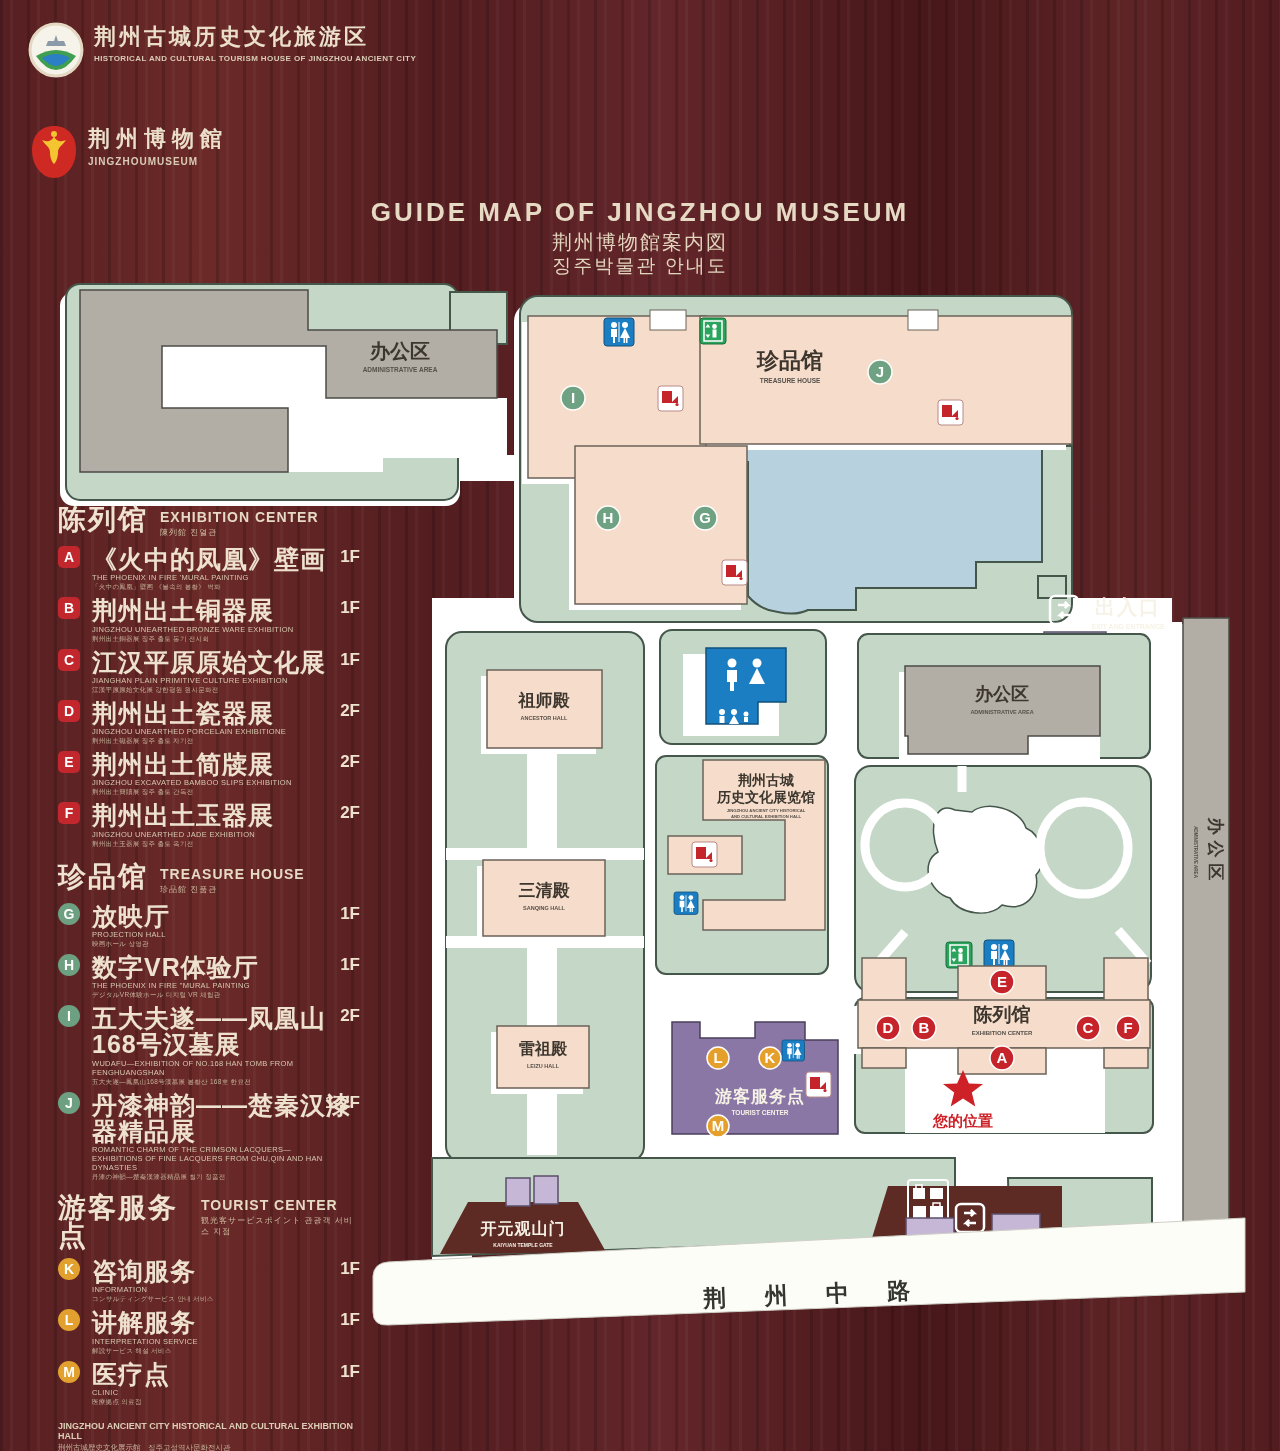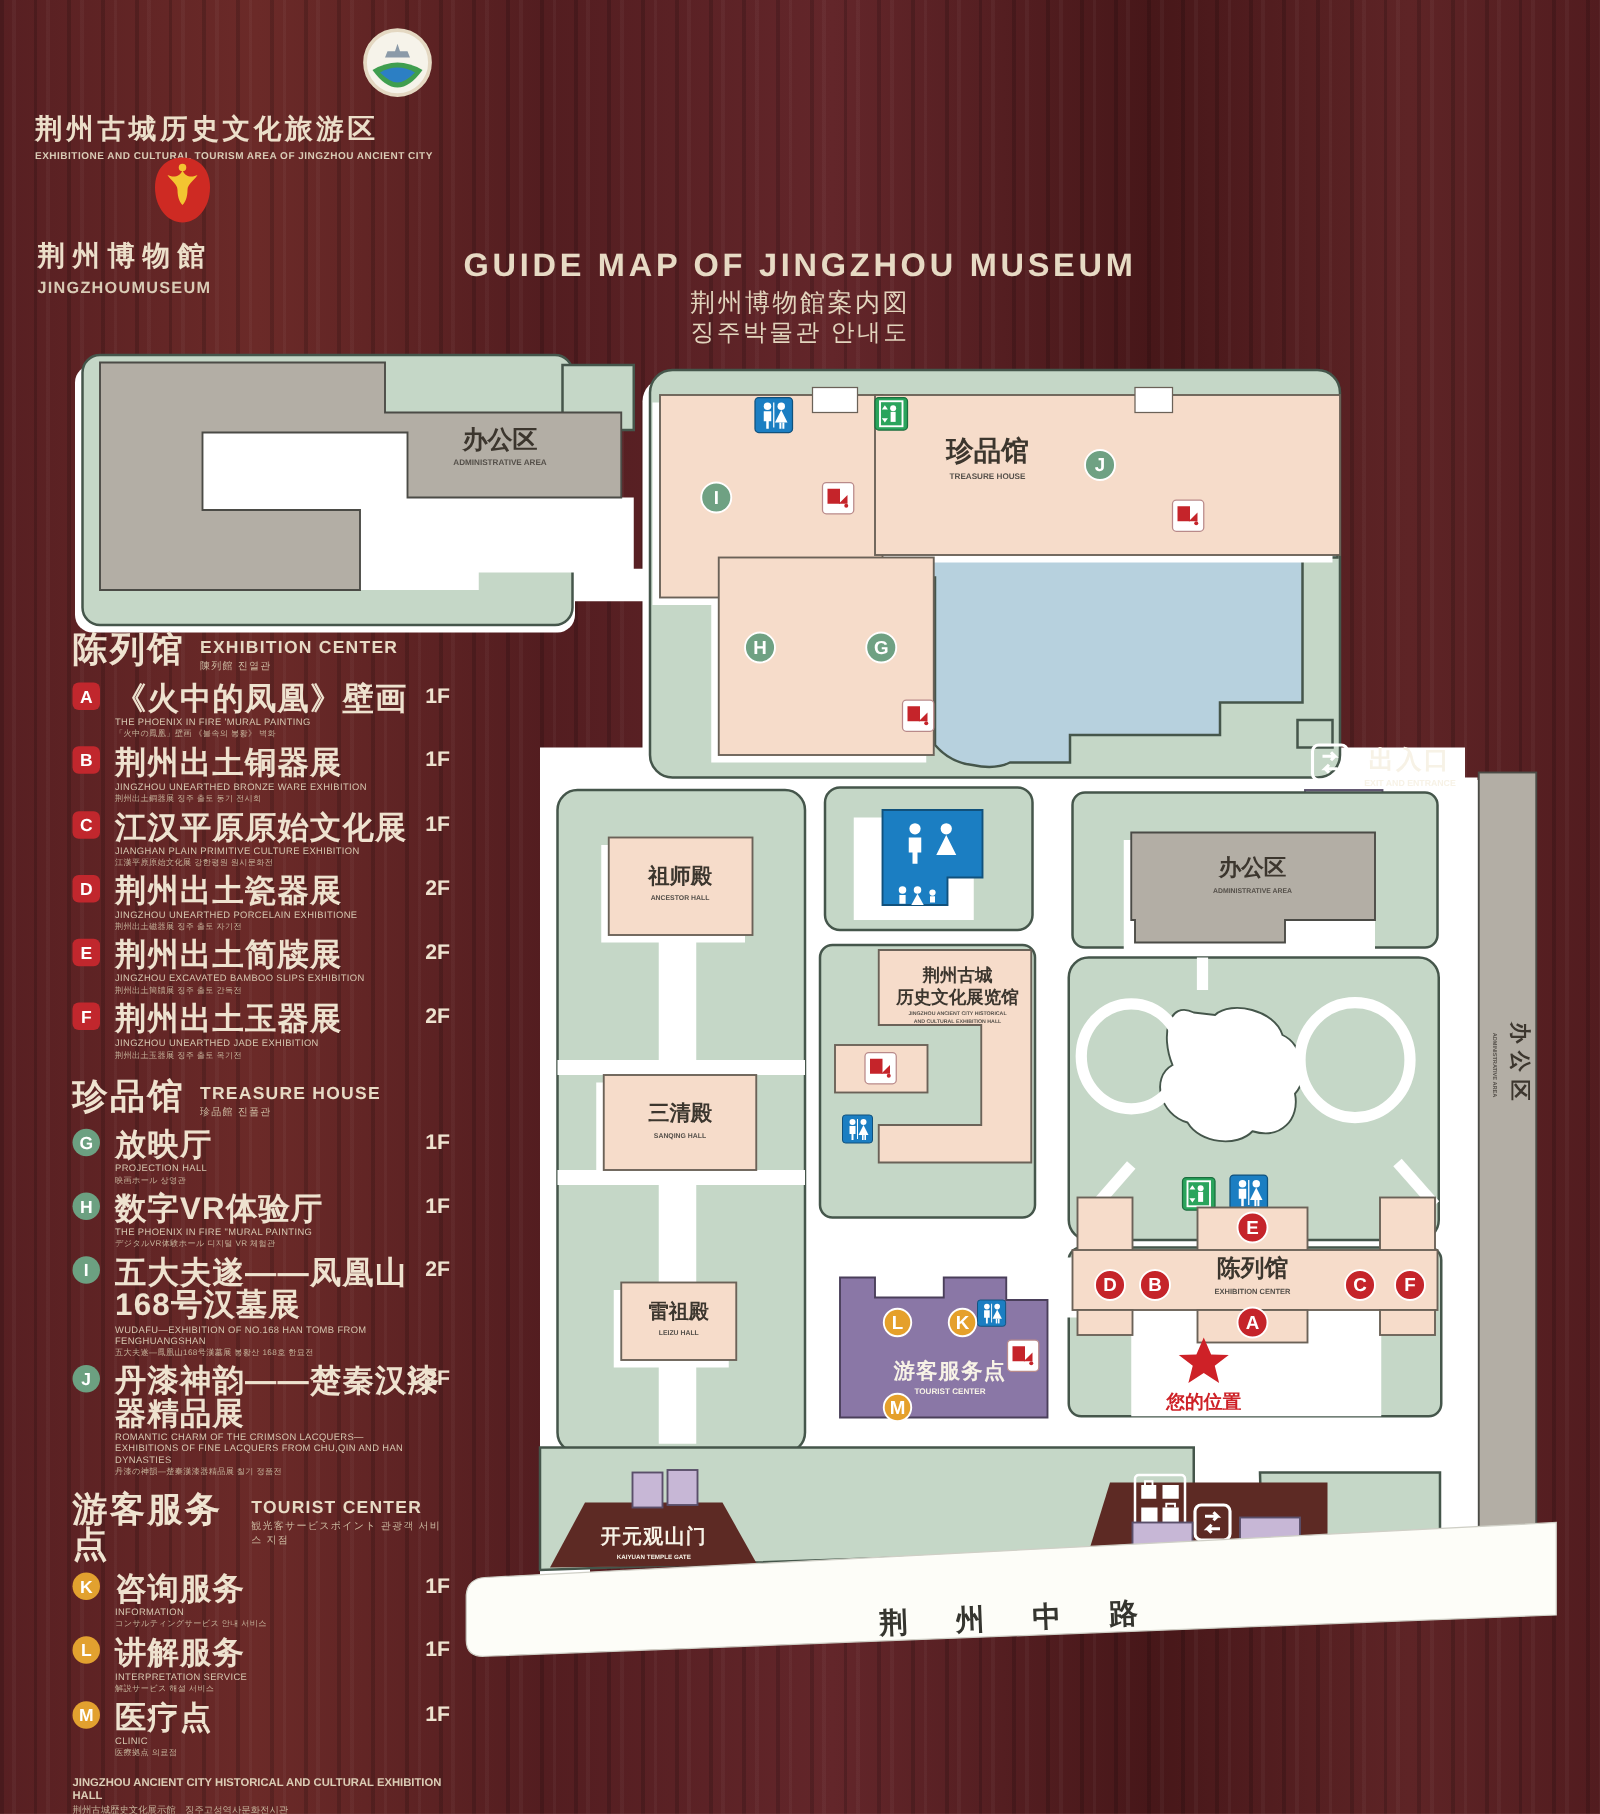--- a/index.html
+++ b/index.html
@@ -5,27 +5,27 @@
   html,body{margin:0;padding:0;}
   .page{
     position:relative;width:1280px;height:1451px;overflow:hidden;
     font-family:"Liberation Sans","DejaVu Sans",sans-serif;
     background-color:#5c2123;
     background-image:
       repeating-linear-gradient(90deg, rgba(0,0,0,.16) 0 3px, rgba(0,0,0,0) 3px 10px, rgba(255,255,255,.035) 10px 13px, rgba(0,0,0,0) 13px 27px),
       linear-gradient(90deg,#571f22 0%,#6b2a28 16%,#531d20 34%,#63262a 52%,#471719 72%,#5e2426 88%,#521c1f 100%);
   }
   
-  .brand{position:absolute;display:flex;align-items:flex-end;gap:10px;flex-direction:column;}
+  .brand{position:absolute;display:flex;align-items:flex-start;gap:10px;}
   .brand1{left:28px;top:22px;}
   .brand2{left:30px;top:92px;margin-top:32px;}
   .brand .txt .l1{font-size:22px;font-weight:bold;color:#ecdfca;letter-spacing:3px;}
   .brand .txt .l2{font-size:8px;color:#d9cbb5;letter-spacing:.4px;margin-top:2px;font-weight:bold;}
   .brand2 .txt .l1{letter-spacing:6px;}
-  .brand2 .txt .l2{font-size:13px;letter-spacing:1px;}
+  .brand2 .txt .l2{font-size:10px;letter-spacing:1px;}
   .main-title{position:absolute;left:0;right:0;top:104px;text-align:center;
     font-size:74px;font-weight:bold;color:#f3ead8;letter-spacing:10px;margin:0;}
   .sub-en{position:absolute;left:0;right:0;top:197px;text-align:center;font-size:26px;font-weight:bold;color:#e7dac4;letter-spacing:3px;}
   .sub-ja{position:absolute;left:0;right:0;top:229px;text-align:center;font-size:20px;color:#e2d4bd;letter-spacing:2px;}
   .sub-ko{position:absolute;left:0;right:0;top:253px;text-align:center;font-size:19px;color:#e2d4bd;letter-spacing:2px;}
   
   .legend{position:absolute;left:58px;top:506px;width:302px;}
   .lg-head{display:flex;gap:12px;align-items:flex-start;margin:0 0 8px 0;}
   .lg-head .zh-big{font-size:28px;font-weight:bold;color:#efe3d0;letter-spacing:2px;line-height:1;}
   .lg-head .hd-r{padding-top:3px;}
@@ -376,21 +376,21 @@
   <div class="brand brand1">
     <svg width="56" height="56" viewBox="0 0 56 56">
       <circle cx="28" cy="28" r="26" fill="#f6f3ea"></circle>
       <circle cx="28" cy="28" r="26" fill="none" stroke="#e4d8c2" stroke-width="3"></circle>
       <path d="M8,34 Q28,22 48,34 Q38,48 28,48 Q18,48 8,34 Z" fill="#3f9e4f"></path>
       <path d="M14,36 Q28,28 42,36 Q34,44 28,44 Q22,44 14,36 Z" fill="#2c7fc4"></path>
       <path d="M18,24 h20 l-2,-5 h-6 l-2,-6 l-2,6 h-6 z" fill="#8b9aa8"></path>
     </svg>
     <div class="txt">
       <div class="l1">荆州古城历史文化旅游区</div>
-      <div class="l2">EXHIBITIONE AND CULTURAL TOURISM AREA OF JINGZHOU ANCIENT CITY</div>
+      <div class="l2">HISTORICAL AND CULTURAL TOURISM HOUSE OF JINGZHOU ANCIENT CITY</div>
     </div>
   </div>
 
   <div class="brand brand2">
     <svg width="48" height="56" viewBox="0 0 48 56">
       <path d="M24,2 C38,2 46,12 46,26 C46,42 36,54 24,54 C12,54 2,42 2,26 C2,12 10,2 24,2 Z" fill="#ce2a23"></path>
       <path d="M24,12 c2,6 8,6 12,4 c-3,5 -8,7 -8,12 c0,6 -2,10 -4,12 c-2,-2 -4,-6 -4,-12 c0,-5 -5,-7 -8,-12 c4,2 10,2 12,-4 Z" fill="#f3c531"></path>
       <circle cx="24" cy="10" r="3" fill="#f3c531"></circle>
     </svg>
     <div class="txt">

